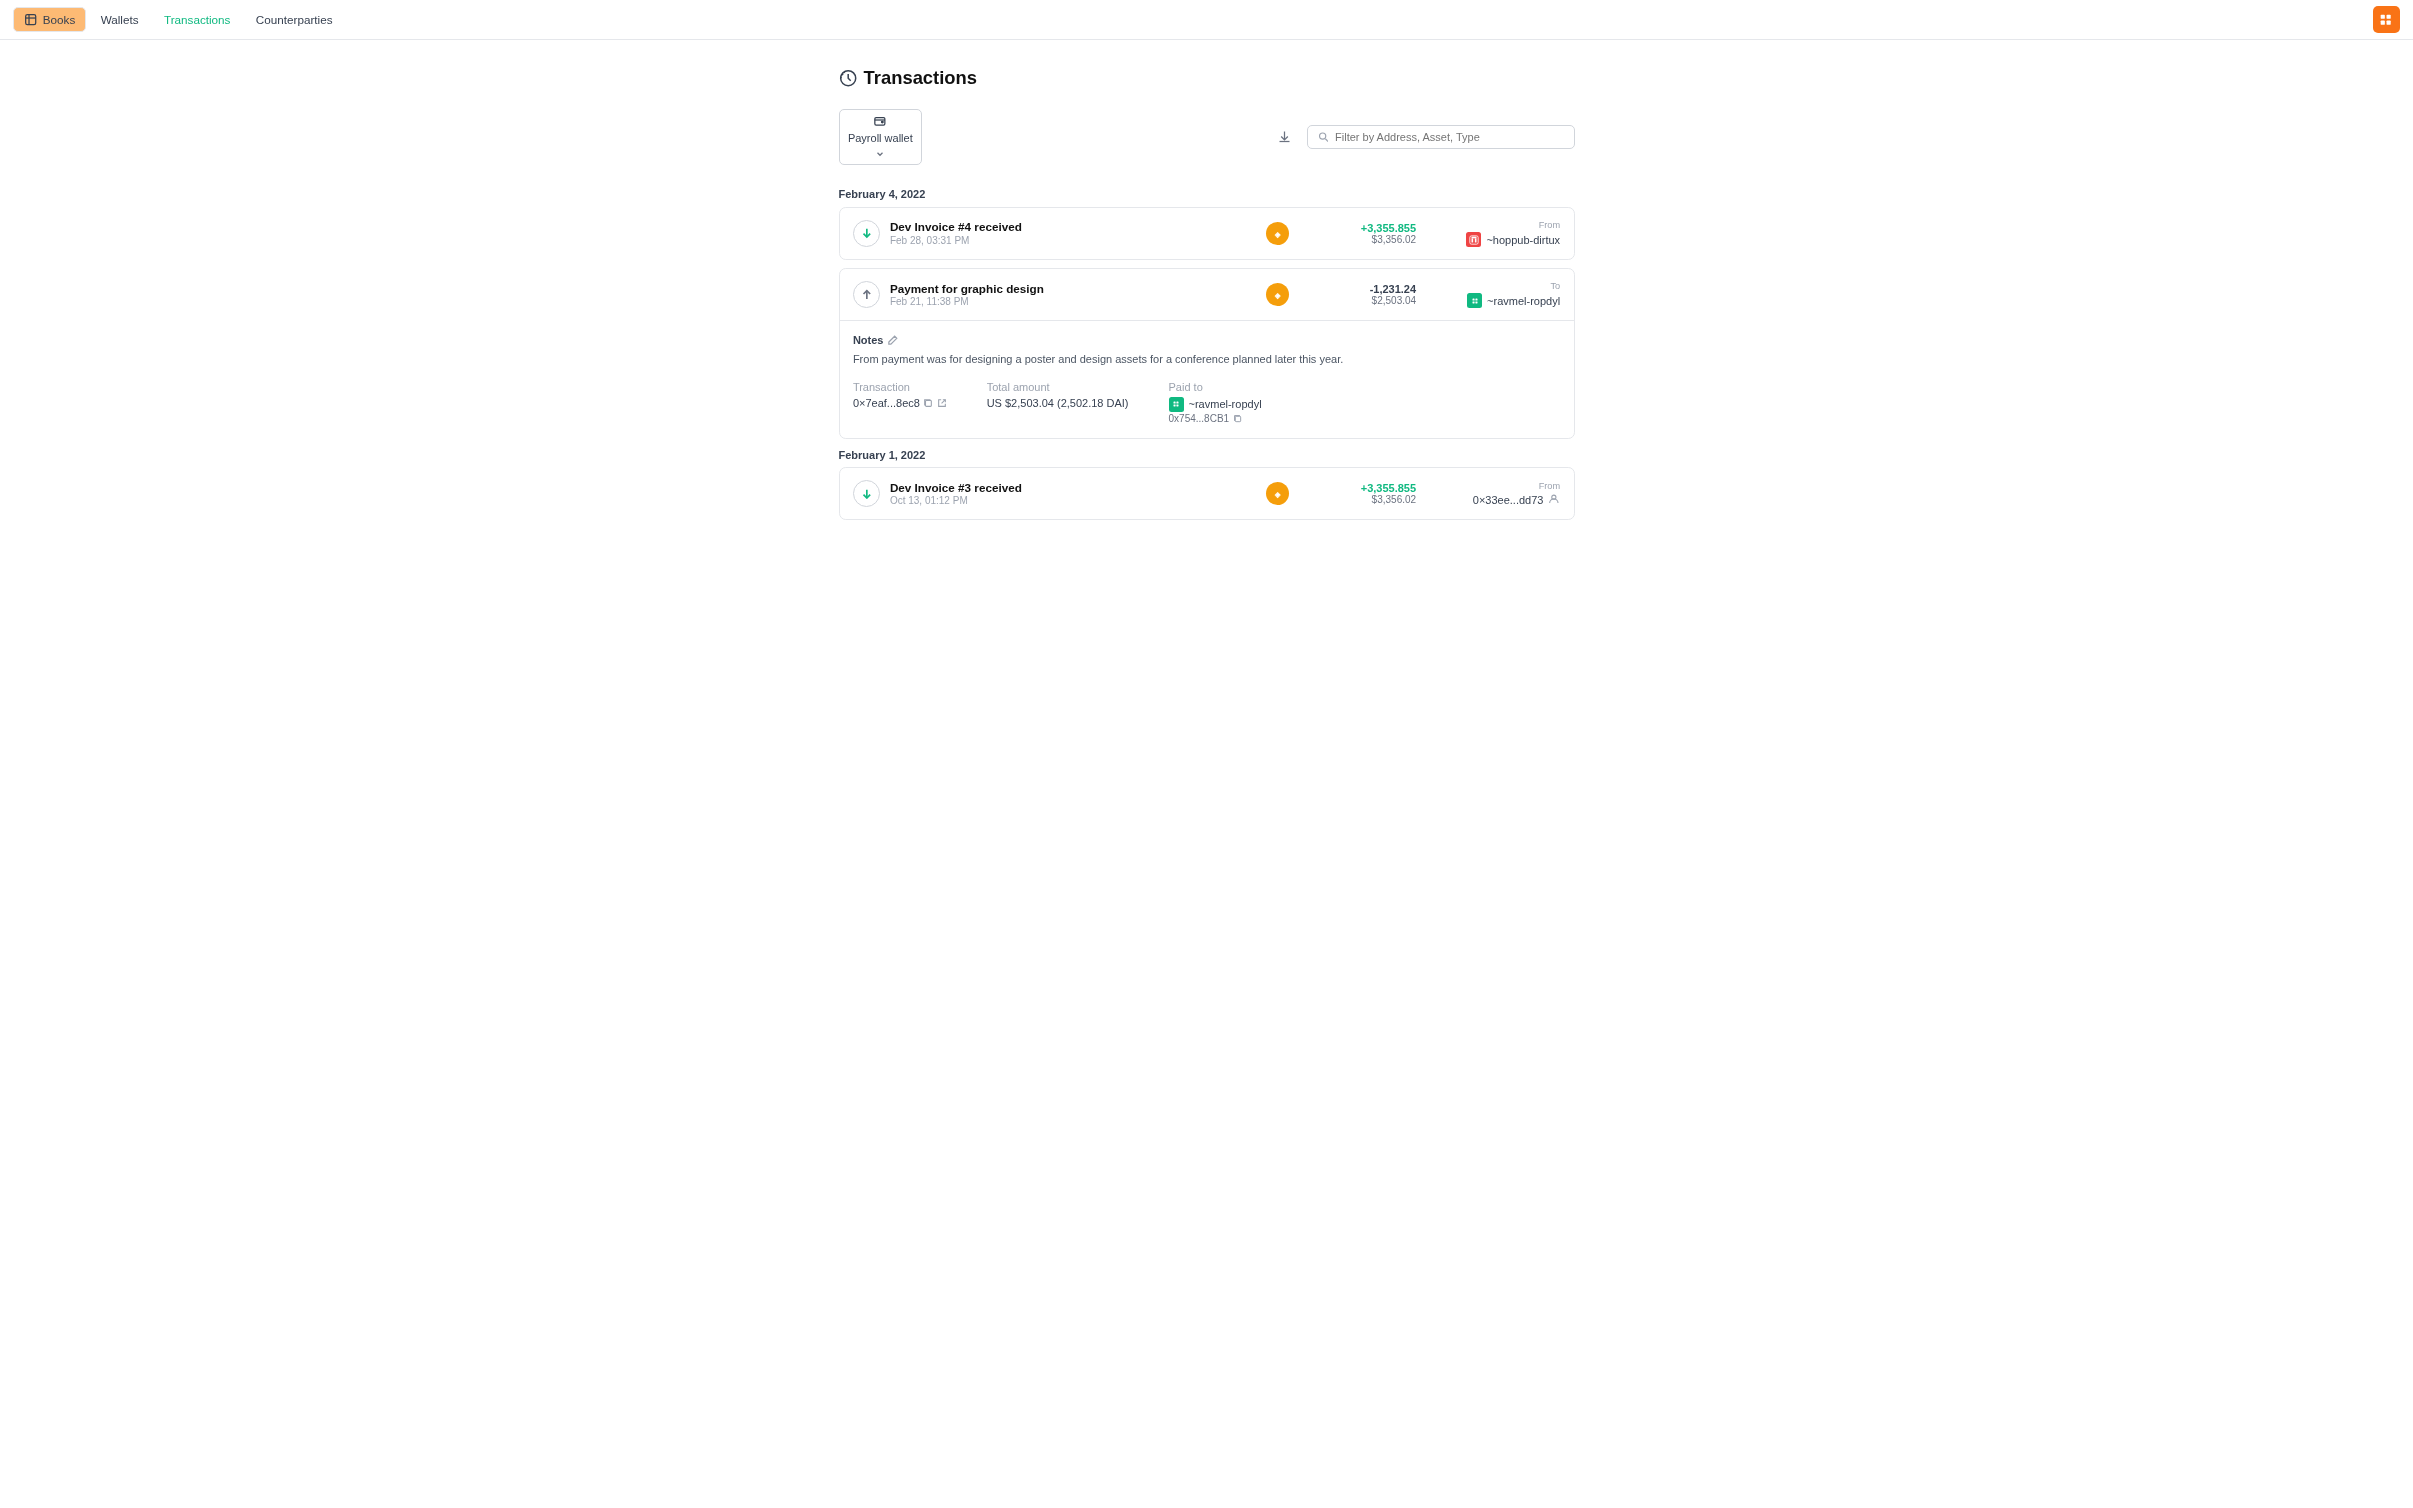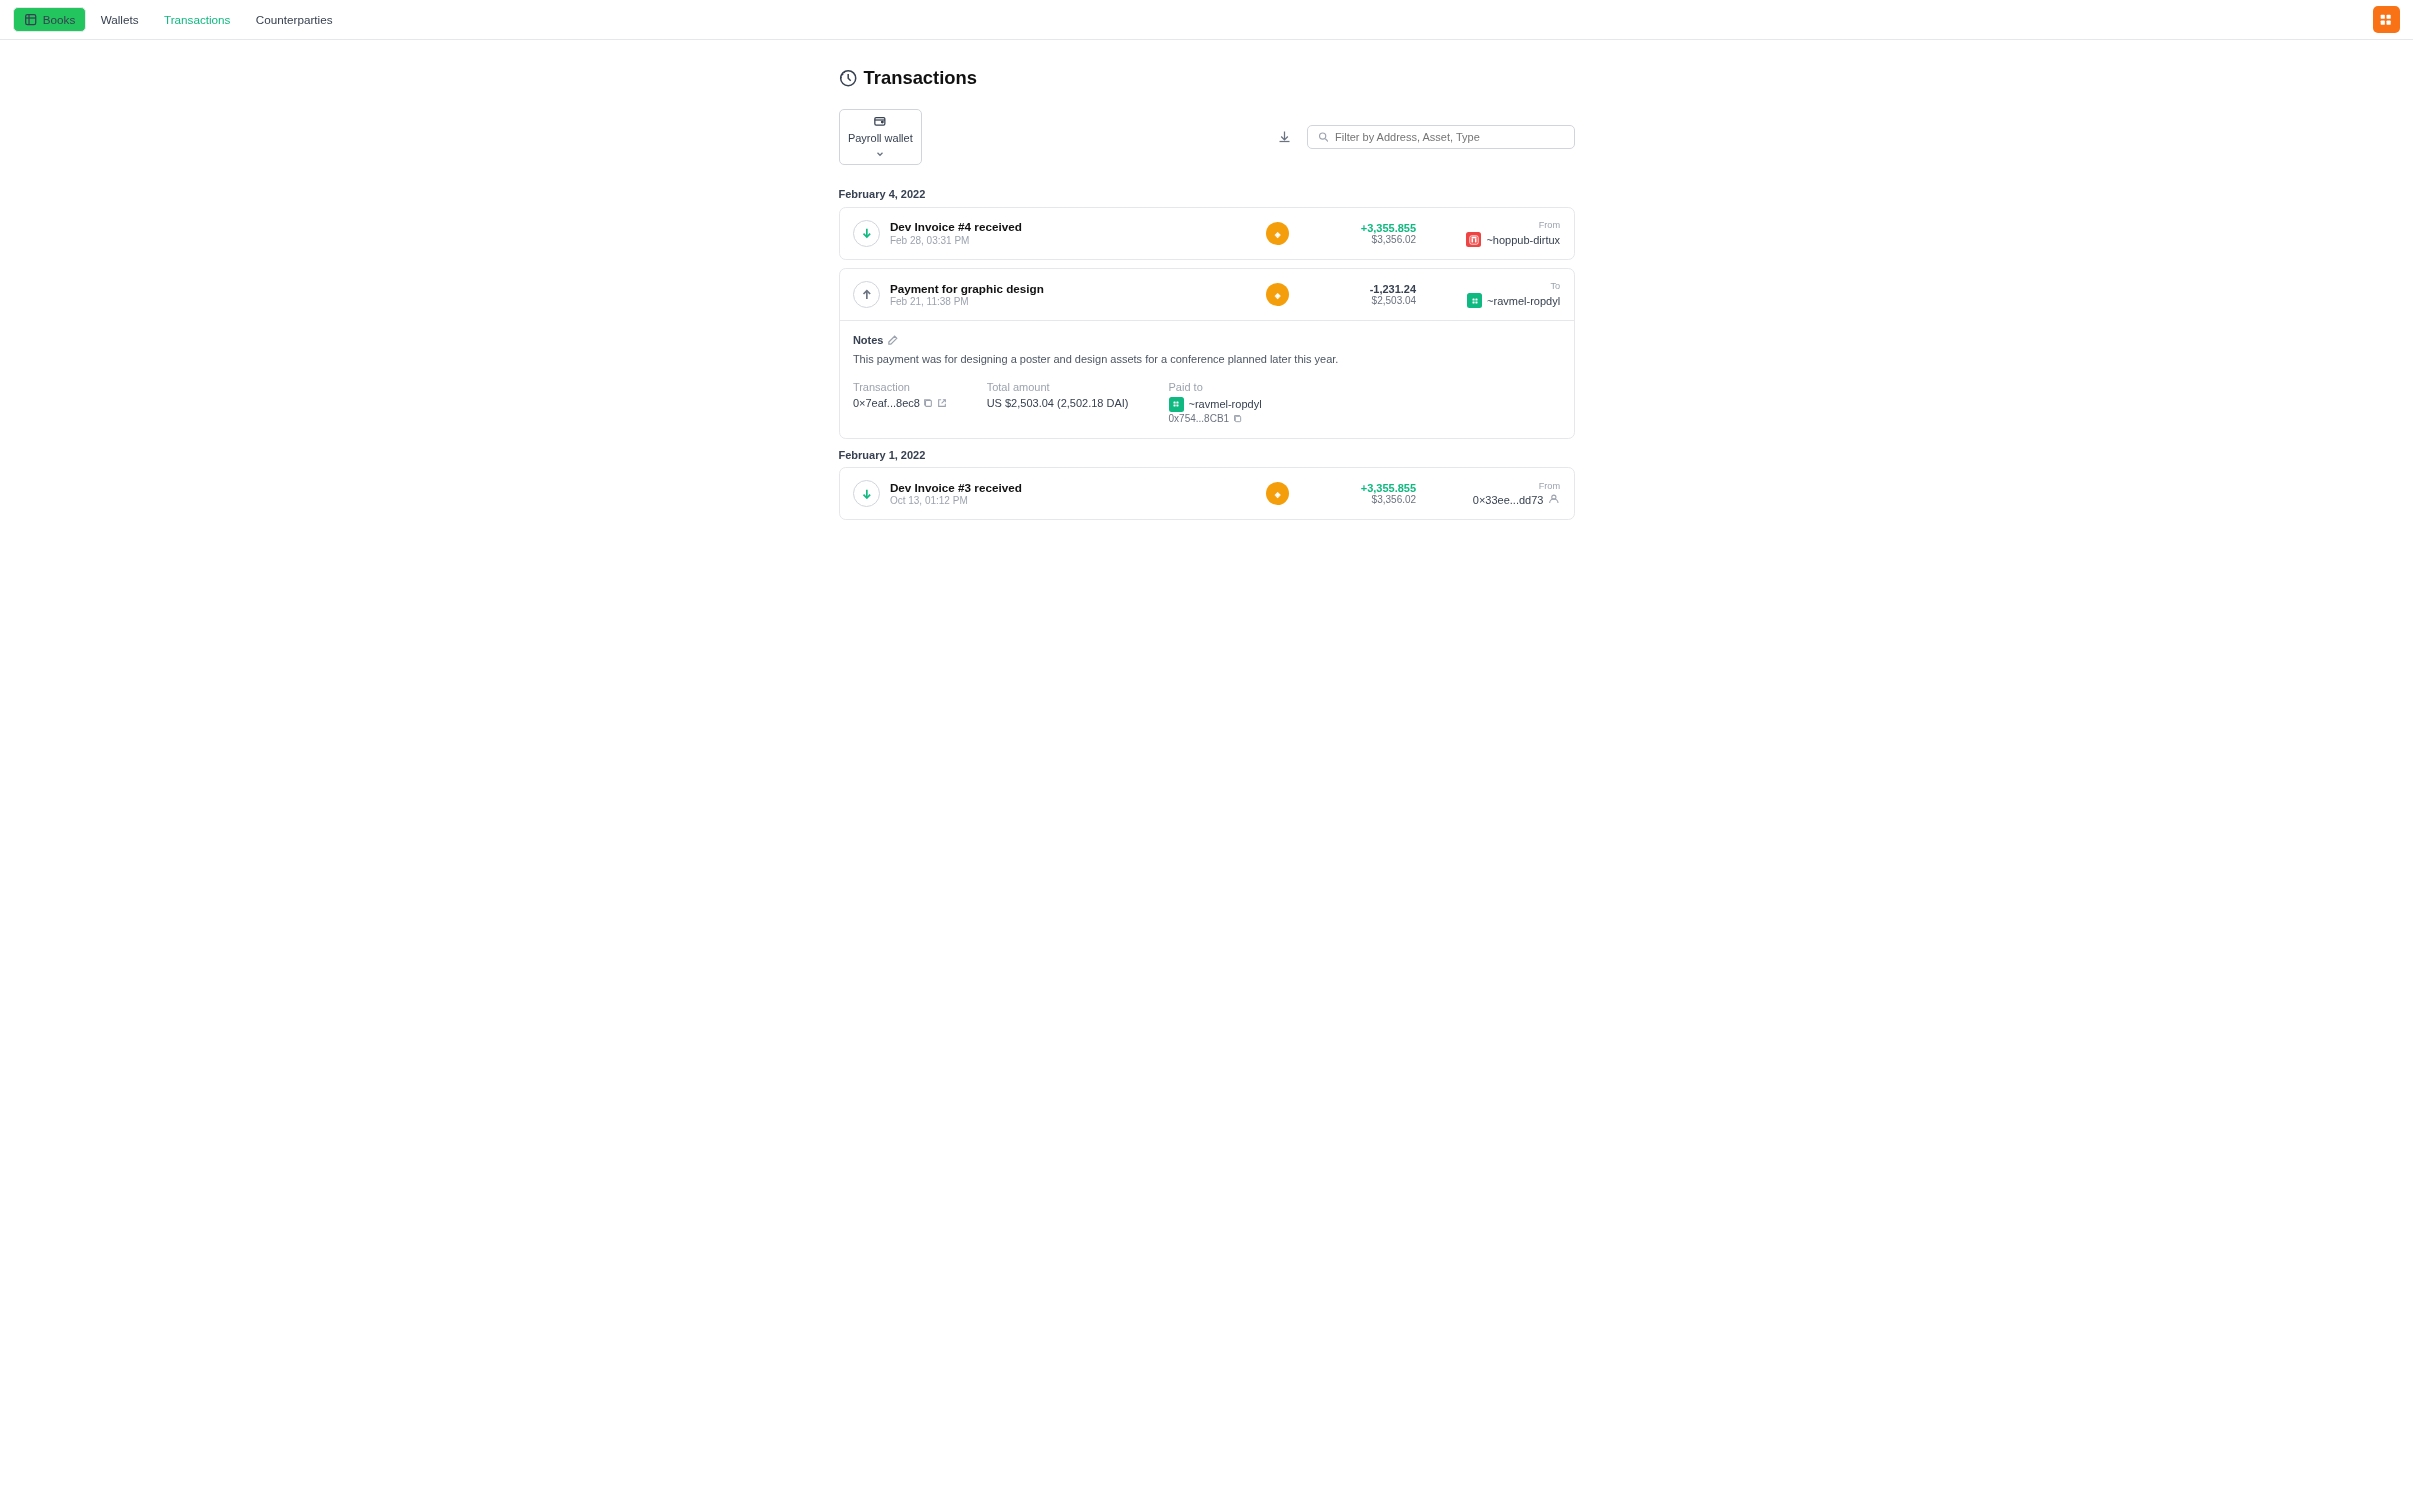--- a/index.html
+++ b/index.html
@@ -2,21 +2,21 @@
 <html style="font-size:13.4px"><head>
   <meta charset="utf-8">
   <style>
     * { box-sizing: border-box; margin: 0; padding: 0; }
     body { font-family: -apple-system, BlinkMacSystemFont, 'Segoe UI', sans-serif; background: #fff; color: #1a1a1a; font-size: 11.7px; }
 
     
     .nav { display: flex; align-items: center; border-bottom: 0.8px solid #e5e7eb; padding: 0 13.4px; height: 40px; justify-content: space-between; }
     .nav-left { display: flex; align-items: center; gap: 3.4px; }
     .nav-item { display: flex; align-items: center; gap: 5px; padding: 5px 10px; border-radius: 5px; cursor: pointer; font-size: 11.7px; color: #374151; border: 0.8px solid transparent; }
-    .nav-item.books { border: 0.8px solid #e5e7eb; background: #22c55e; }
+    .nav-item.books { border: 0.8px solid #e5e7eb; background: #fdba74; }
     .nav-item.active { color: #10b981; font-weight: 500; }
     .books-icon { width: 13.4px; height: 13.4px; }
     .nav-grid-btn { width: 27px; height: 27px; background: #f97316; border-radius: 5px; display: flex; align-items: center; justify-content: center; cursor: pointer; }
 
     
     .main { padding: 27px 34px; max-width: 804px; margin: 0 auto; }
 
     
     .page-title { display: flex; align-items: center; gap: 6.7px; margin-bottom: 20px; }
     .page-title h1 { font-size: 18.4px; font-weight: 700; color: #111; }
@@ -230,21 +230,21 @@
       <div class="tx-expanded">
         <div class="notes-section">
           <div class="notes-header">
             <span>Notes</span>
             <span class="icon-btn">
               <svg width="10" height="10" viewBox="0 0 12 12" fill="none" stroke="#9ca3af" stroke-width="1.5">
                 <path d="M8 1.5l2.5 2.5-7 7H1V8.5l7-7z"></path>
               </svg>
             </span>
           </div>
-          <div class="notes-text">This payment was for designing a poster and design assets for a conference planned later this year.</div>
+          <div class="notes-text">From payment was for designing a poster and design assets for a conference planned later this year.</div>
         </div>
         <div class="tx-details">
           <div class="tx-detail-col">
             <div class="tx-detail-label">Transaction</div>
             <div class="tx-detail-value">
               <span>0×7eaf...8ec8</span>
               <span class="icon-btn">
                 <svg width="10" height="10" viewBox="0 0 12 12" fill="none" stroke="#9ca3af" stroke-width="1.3">
                   <rect x="3" y="3" width="7" height="7" rx="1"></rect>
                   <path d="M2 9V2h7"></path>

